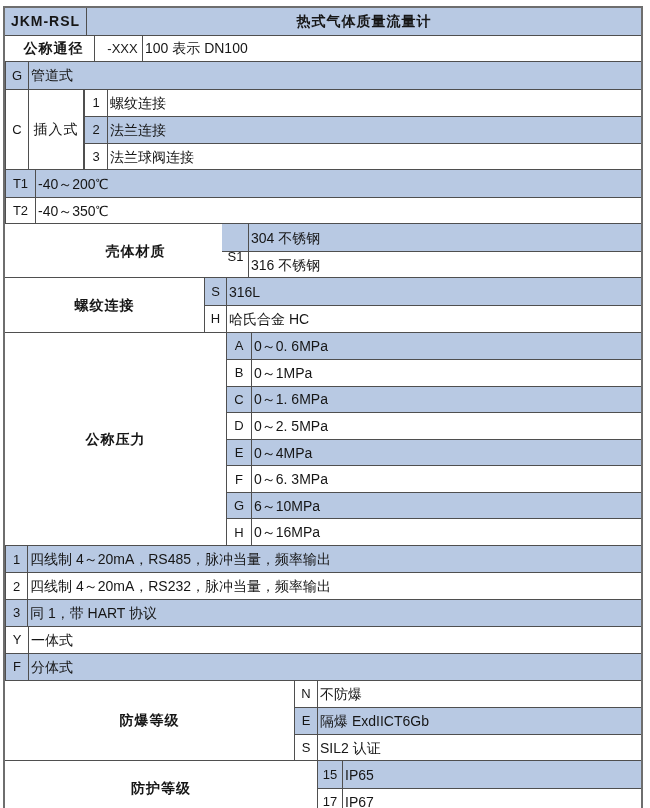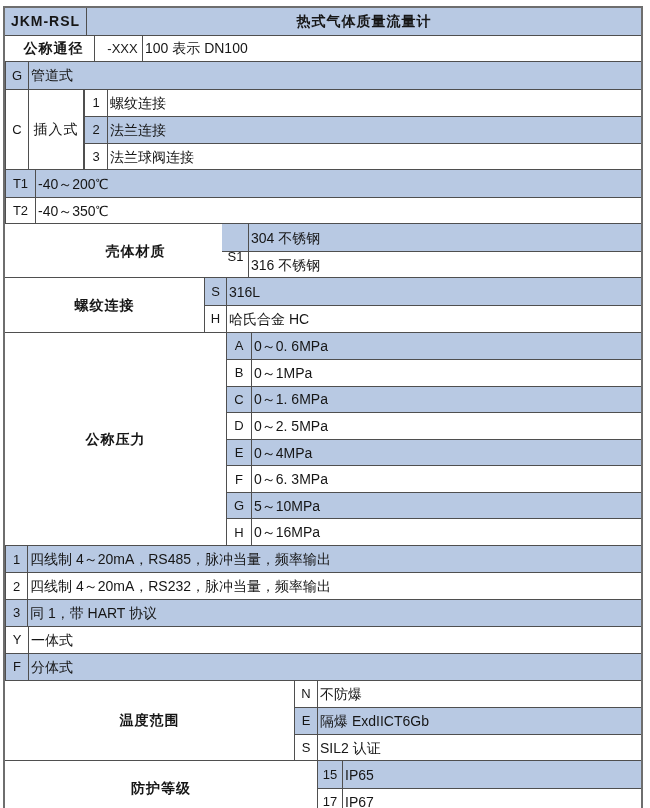--- a/index.html
+++ b/index.html
@@ -169,21 +169,21 @@
       <div class="opt b">
         <div class="code">E</div>
         <div class="desc">0～4MPa</div>
       </div>
       <div class="opt">
         <div class="code">F</div>
         <div class="desc">0～6. 3MPa</div>
       </div>
       <div class="opt b">
         <div class="code">G</div>
-        <div class="desc">5～10MPa</div>
+        <div class="desc">6～10MPa</div>
       </div>
       <div class="opt">
         <div class="code">H</div>
         <div class="desc">0～16MPa</div>
       </div>
     </div>
   </div>
 
   <div class="section s-outp">
     <div class="content">
@@ -209,21 +209,21 @@
         <div class="desc">一体式</div>
       </div>
       <div class="opt b">
         <div class="code">F</div>
         <div class="desc">分体式</div>
       </div>
     </div>
   </div>
 
   <div class="section s-expl">
-    <div class="lbl">温度范围</div>
+    <div class="lbl">防爆等级</div>
     <div class="content">
       <div class="opt">
         <div class="code">N</div>
         <div class="desc">不防爆</div>
       </div>
       <div class="opt b">
         <div class="code">E</div>
         <div class="desc">隔爆 ExdIICT6Gb</div>
       </div>
       <div class="opt">

